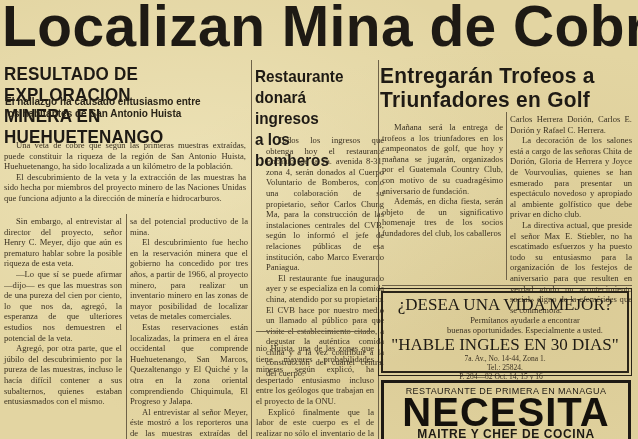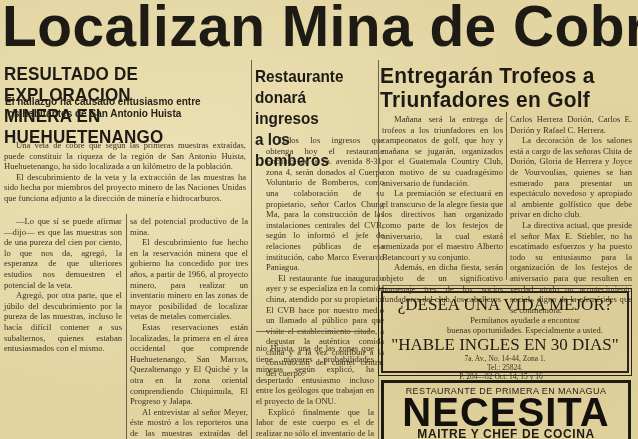--- a/index.html
+++ b/index.html
@@ -83,20 +83,21 @@
   </div>
   <div class="abs sub-left">
     <div>El hallazgo ha causado entusiasmo entre</div>
     <div>los habitantes de San Antonio Huista</div>
   </div>
   <div class="abs body-text" style="left:4px; top:140px; width:242px;">
     <p>Una veta de cobre que según las primeras muestras extraídas, puede constituir la riqueza de la región de San Antonio Huista, Huehuetenango, ha sido localizada a un kilómetro de la población.</p>
     <p>El descubrimiento de la veta y la extracción de las muestras ha sido hecha por miembros del proyecto minero de las Naciones Unidas que funciona adjunto a la dirección de minería e hidrocarburos.</p>
   </div>
   <div class="abs body-text" style="left:4px; top:216px; width:118px;">
+    <p>Sin embargo, al entrevistar al director del proyecto, señor Henry C. Meyer, dijo que aún es prematuro hablar sobre la posible riqueza de esta veta.</p>
     <p>—Lo que sí se puede afirmar —dijo— es que las muestras son de una pureza del cien por ciento, lo que nos da, agregó, la esperanza de que ulteriores estudios nos demuestren el potencial de la veta.</p>
     <p>Agregó, por otra parte, que el júbilo del descubrimiento por la pureza de las muestras, incluso le hacía difícil contener a sus subalternos, quienes estaban entusiasmados con el mismo.</p>
 
   </div>
   <div class="vrule" style="left:126px; top:214px; height:225px;"></div>
   <div class="abs body-text" style="left:130px; top:216px; width:118px;">
     <p style="text-indent:0">sa del potencial productivo de la mina.</p>
     <p>El descubrimiento fue hecho en la reservación minera que el gobierno ha concedido por tres años, a partir de 1966, al proyecto minero, para realizar un inventario minero en las zonas de mayor posibilidad de localizar vetas de metales comerciales.</p>
     <p>Estas reservaciones están localizadas, la primera en el área occidental que comprende Huehuetenango, San Marcos, Quezaltenango y El Quiché y la otra en la zona oriental comprendiendo Chiquimula, El Progreso y Jalapa.</p>
     <p>Al entrevistar al señor Meyer, éste mostró a los reporteros una de las muestras extraídas del cerro donde se ha localizado la veta de cobre y la cual junto con otras de la misma, están siendo sometidas a los análisis correspondientes.</p>
@@ -116,23 +117,22 @@
   <div class="abs body-text" style="left:256px; top:343px; width:118px;">
     <p style="text-indent:0">nio Huista, una de las zonas que tiene mayores probabilidades mineras según explicó, ha despertado entusiasmo incluso entre los geólogos que trabajan en el proyecto de la ONU.</p>
     <p>Explicó finalmente que la labor de este cuerpo es el de realizar no sólo el inventario de la riqueza minera del país en las regiones que tienen mayores pro-</p>
   </div>
   <div class="vrule" style="left:378px; top:60px; height:379px;"></div>
 
   <div class="abs h-right">
     <div>Entregarán Trofeos a</div>
     <div>Triunfadores en Golf</div>
   </div>
-  <div class="abs body-text" style="left:382px; top:114px; width:121px;">
+  <div class="abs body-text" style="left:382px; top:122px; width:121px;">
     <p>Mañana será la entrega de trofeos a los triunfadores en los campeonatos de golf, que hoy y mañana se jugarán, organizados por el Guatemala Country Club, con motivo de su cuadragésimo aniversario de fundación.</p>
-    <p>La premiación se efectuará en el transcurso de la alegre fiesta que los directivos han organizado como parte de los festejos de aniversario, la cual estará amenizada por el maestro Alberto Betancourt y su conjunto.</p>
     <p>Además, en dicha fiesta, serán objeto de un significativo homenaje tres de los socios fundadores del club, los caballeros</p>
   </div>
   <div class="vrule" style="left:506px; top:112px; height:168px;"></div>
   <div class="abs body-text" style="left:510px; top:114px; width:122px;">
     <p style="text-indent:0">Carlos Herrera Dorión, Carlos E. Dorión y Rafael C. Herrera.</p>
     <p>La decoración de los salones está a cargo de las señoras Chita de Dorión, Gloria de Herrera y Joyce de Vourvoulias, quienes se han esmerado para presentar un espectáculo novedoso y apropiado al ambiente golfístico que debe privar en dicho club.</p>
     <p>La directiva actual, que preside el señor Max E. Stiebler, no ha escatimado esfuerzos y ha puesto todo su entusiasmo para la organización de los festejos de aniversario para que resulten en verdad «todo un acontecimiento social» digno de la efemérides que se conmemora.</p>
   </div>
   <div class="hrule" style="left:382px; top:285px; width:250px;"></div>
 

